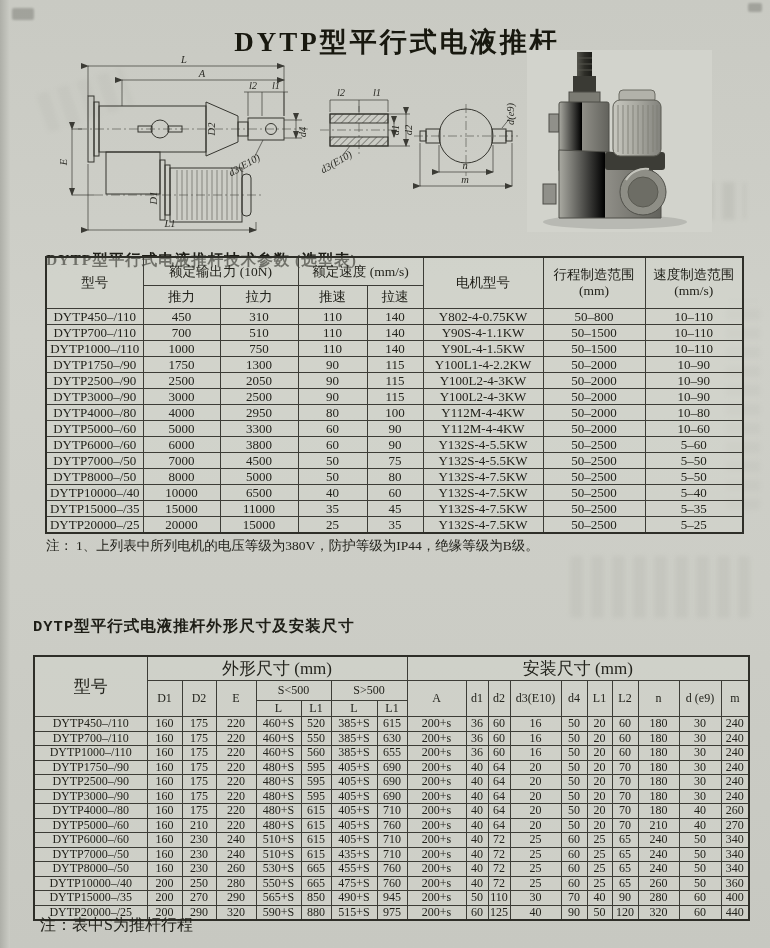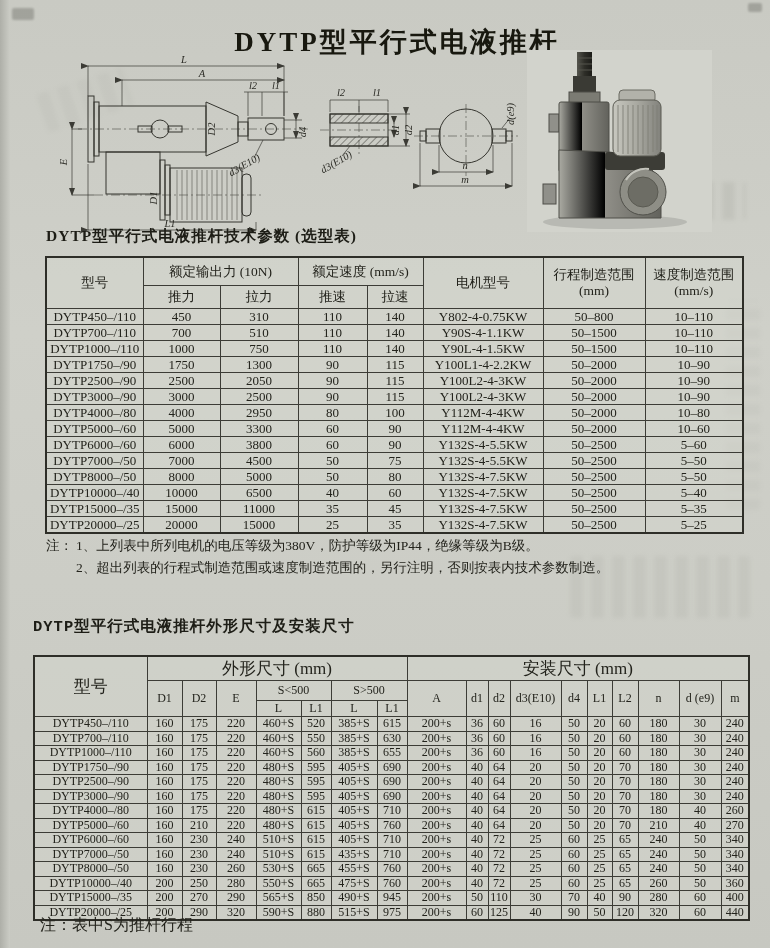--- a/index.html
+++ b/index.html
@@ -18,21 +18,21 @@
 
   .page-title{position:absolute;top:12px;left:0;width:100%;margin:12px;text-align:center;
     font-size:27px;font-weight:bold;letter-spacing:3px;color:#18180f;}
 
   .figure-svg{position:absolute;}
   #line-drawing{left:58px;top:52px;}
   #product-photo{left:527px;top:50px;}
   .dimtext{font-style:italic;font-size:10.5px;fill:#2c2c26;font-family:"Liberation Serif",serif;}
 
   .sec-title{position:absolute;font-size:15.5px;font-weight:600;color:#1d1d16;letter-spacing:1px;}
-  #sec1{top:226px;left:46px;text-align:right;}
+  #sec1{top:250px;left:46px;text-align:right;}
   #sec2{top:616px;left:33px;font-family:Liberation Mono, monospace;}
 
   table{border-collapse:collapse;table-layout:fixed;position:absolute;
     border:2px solid #2e2e28;background:rgba(213,214,206,.45);}
   th,td{border:1px solid #3c3c36;text-align:center;vertical-align:middle;
     padding:0;overflow:hidden;white-space:nowrap;font-weight:normal;color:#23231c;}
   #table1{top:256px;left:45px;width:697px;font-size:13px;}
   #table1 thead tr.h1 th{height:27px;}
   #table1 thead tr.h2 th{height:22px;}
   #table1 tbody td{height:15px;line-height:15px;font-size:13px;}
@@ -420,21 +420,20 @@
         <td>5–25</td>
       </tr>
     </tbody>
 </table>
 
 <div class="notes">
   <div class="note-first">
     <span class="note-label">注：</span>
     <span class="note-item">1、上列表中所列电机的电压等级为380V，防护等级为IP44，绝缘等级为B级。</span>
   </div>
-  <div class="note-item">2、超出列表的行程式制造范围或速度制造范围的，另行注明，否则按表内技术参数制造。</div>
 </div>
 
 <div class="sec-title" id="sec2">DYTP型平行式电液推杆外形尺寸及安装尺寸</div>
 
 <table id="table2">
   <colgroup>
     <col style="width:113px">
       <col style="width:35px">
       <col style="width:34px">
       <col style="width:40px">

